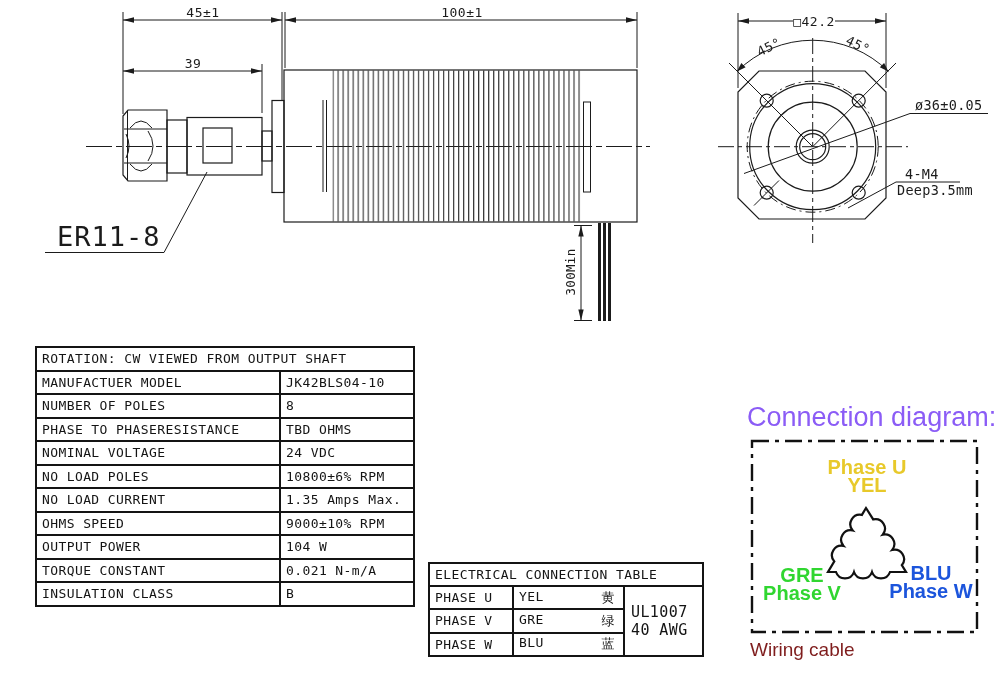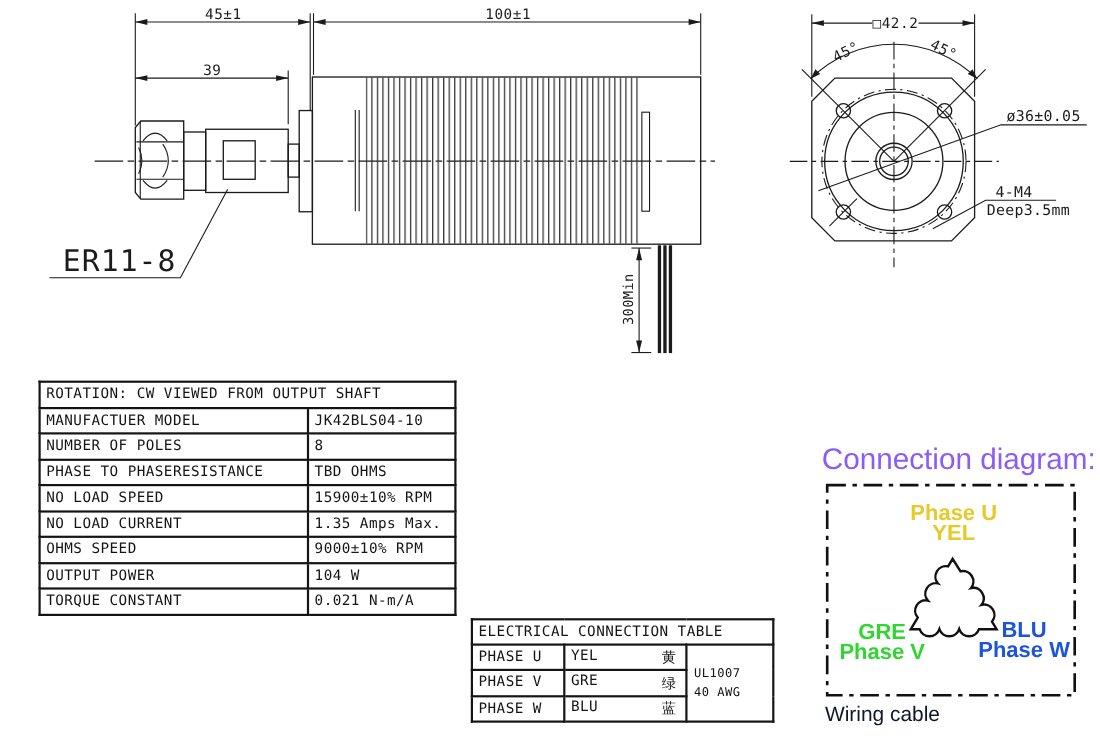--- a/index.html
+++ b/index.html
@@ -16,32 +16,32 @@
 
   
   table{border-collapse:collapse;table-layout:fixed;position:absolute;background:#fff;}
   td{border:2px solid #141414;font-size:13px;letter-spacing:.4px;
      padding:0 0 0 5px;white-space:nowrap;overflow:hidden;vertical-align:middle;}
   #spec-table{left:35px;top:346px;width:378px;}
   #spec-table tr{height:23.5px;}
   #elec-table{left:428px;top:562px;width:274px;}
   #elec-table tr{height:23.2px;}
   .cn-pair{display:flex;justify-content:space-between;padding-right:8px;}
-  .cable-cell{font-size:11px;line-height:18px;padding-left:6px;border-radius:21px;}
+  .cable-cell{font-size:15px;line-height:18px;padding-left:6px;border-radius:21px;}
 
   
   .conn-title{position:absolute;left:747px;top:402px;width:250px;
     font-family:"Liberation Sans",sans-serif;font-size:27px;color:#8b5cf6;}
   .phase-label{position:absolute;text-align:center;
     font-family:"Liberation Sans",sans-serif;font-weight:bold;font-size:20px;line-height:18px;}
   .lbl-u{left:812px;top:458px;width:110px;color:#e8c92a;}
   .lbl-v{left:748px;top:566px;width:108px;color:#30d630;}
   .lbl-w{left:877px;top:564px;width:108px;color:#1c55dc;}
   .wiring-caption{position:absolute;left:750px;top:639px;
-    font-family:"Liberation Sans",sans-serif;font-size:19px;color:#0f172a;}
+    font-family:"Liberation Sans",sans-serif;font-size:19px;color:#7f1d1d;}
 </style>
 </head>
 <body>
 
 <svg width="1000" height="340" viewBox="0 0 1000 340">
   <defs>
     <pattern id="fins" x="332.5" y="0" width="5.02" height="10" patternUnits="userSpaceOnUse">
       <path d="M0.6,0 V10" stroke="#2a2a2a" stroke-width="1.1"></path>
     </pattern>
   </defs>
@@ -198,38 +198,46 @@
       </tr>
   <tr>
         <td>NUMBER OF POLES</td>
         <td>8</td>
       </tr>
   <tr>
         <td>PHASE TO PHASERESISTANCE</td>
         <td>TBD OHMS</td>
       </tr>
   <tr>
-        <td>NO LOAD SPEED</td>
-        <td>15900±10% RPM</td>
+        <td>NOMINAL VOLTAGE</td>
+        <td>24 VDC</td>
+      </tr>
+  <tr>
+        <td>NO LOAD POLES</td>
+        <td>10800±6% RPM</td>
       </tr>
   <tr>
         <td>NO LOAD CURRENT</td>
         <td>1.35 Amps Max.</td>
       </tr>
   <tr>
         <td>OHMS SPEED</td>
         <td>9000±10% RPM</td>
       </tr>
   <tr>
         <td>OUTPUT POWER</td>
         <td>104 W</td>
       </tr>
   <tr>
         <td>TORQUE CONSTANT</td>
         <td>0.021 N-m/A</td>
+      </tr>
+  <tr>
+        <td>INSULATION CLASS</td>
+        <td>B</td>
       </tr>
 </tbody>
   </table>
 
 <table id="elec-table">
   <colgroup>
       <col style="width:84px">
       <col style="width:111px">
       <col style="width:79px">
     </colgroup>

